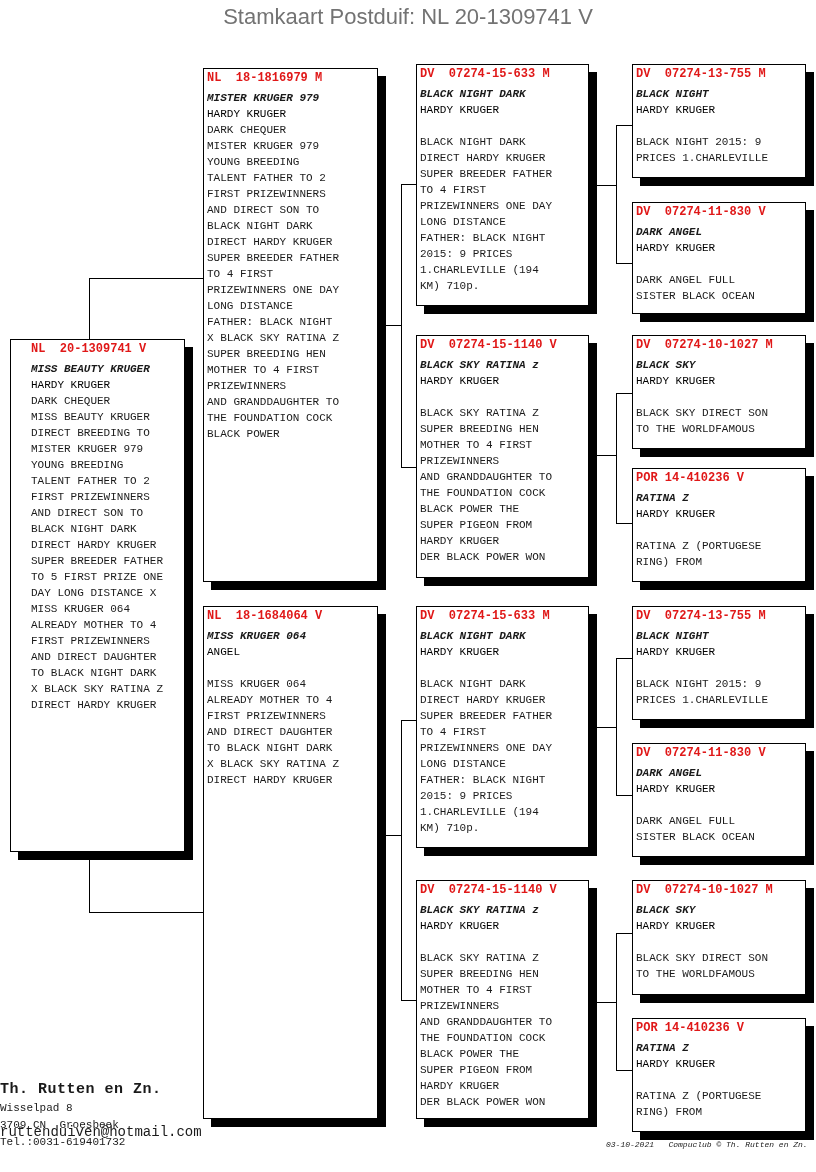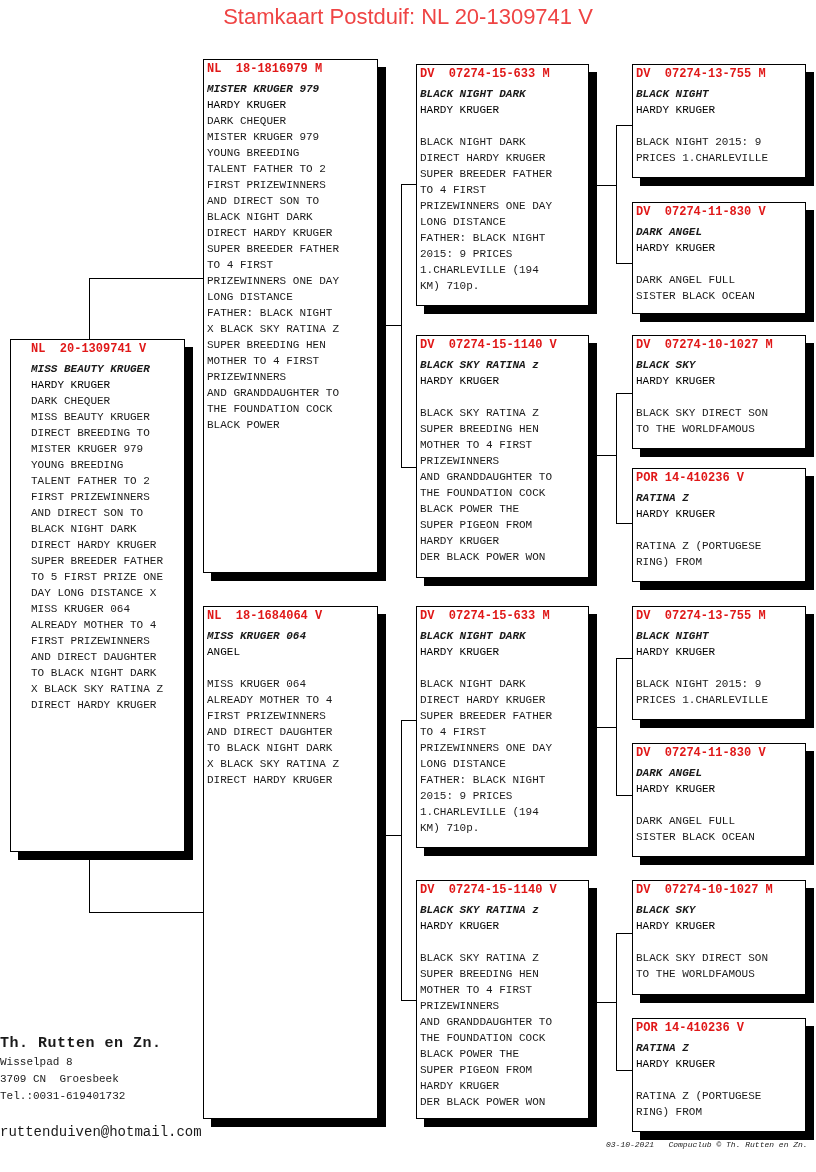--- a/index.html
+++ b/index.html
@@ -1,26 +1,26 @@
 <!DOCTYPE html>
 <html><head>
 <meta charset="utf-8">
 <style>
   html, body { margin:0; padding:0; background:#ffffff; }
   body { width:816px; height:1172px; position:relative; overflow:hidden; font-family:"Liberation Mono", "DejaVu Sans Mono", monospace; color:#1a1a1a; }
-  .title { position:absolute; left:0; top:4px; width:816px; text-align:center; font-family:"Liberation Sans", "DejaVu Sans", sans-serif; font-size:22px; color:#ef4444; }
+  .title { position:absolute; left:0; top:4px; width:816px; text-align:center; font-family:"Liberation Sans", "DejaVu Sans", sans-serif; font-size:22px; color:#737373; }
   .box { position:absolute; background:#fff; border:1px solid #000; box-shadow:8px 8px 0 #000; box-sizing:border-box; padding:2px 3px; font-size:11px; line-height:16px; overflow:hidden; }
   .ring { color:#e01818; font-weight:bold; font-size:12px; line-height:14px; margin-bottom:5px; white-space:pre; }
   .name { font-style:italic; font-weight:bold; white-space:pre; }
   .owner { font-weight:normal; white-space:pre; color:#000; }
   .line { white-space:pre; }
   .blank { height:16px; }
   .hl { position:absolute; height:1px; background:#000; }
   .vl { position:absolute; width:1px; background:#000; }
-  .breeder { position:absolute; left:0; top:1034px; font-size:11px; line-height:17px; }
+  .breeder { position:absolute; left:0; top:1080px; font-size:11px; line-height:17px; }
   .breeder-name { font-weight:bold; font-size:15px; line-height:20px; letter-spacing:0.5px; }
   .email { position:absolute; left:0; top:1124px; font-size:14px; }
   .footer { position:absolute; left:606px; top:1140px; font-size:8px; font-style:italic; white-space:pre; }
 </style>
 </head>
 <body>
 
 <div class="title">Stamkaart Postduif: NL  20-1309741 V</div>
 
 <div class="vl" style="left:89px; top:278px; height:61px;"></div>
@@ -76,21 +76,21 @@
     <div class="line">TO 5 FIRST PRIZE ONE</div>
     <div class="line">DAY LONG DISTANCE X</div>
     <div class="line">MISS KRUGER 064</div>
     <div class="line">ALREADY MOTHER TO 4</div>
     <div class="line">FIRST PRIZEWINNERS</div>
     <div class="line">AND DIRECT DAUGHTER</div>
     <div class="line">TO BLACK NIGHT DARK</div>
     <div class="line">X BLACK SKY RATINA Z</div>
     <div class="line">DIRECT HARDY KRUGER</div>
   </div>
-<div class="box" style="left:203px; top:59px; width:175px; height:514px;">
+<div class="box" style="left:203px; top:68px; width:175px; height:514px;">
     <div class="ring" style="color: rgb(224, 24, 24);">NL  18-1816979 M</div>
     <div class="name">MISTER KRUGER 979</div>
     <div class="owner">HARDY KRUGER</div>
     <div class="line">DARK CHEQUER</div>
     <div class="line">MISTER KRUGER 979</div>
     <div class="line">YOUNG BREEDING</div>
     <div class="line">TALENT FATHER TO 2</div>
     <div class="line">FIRST PRIZEWINNERS</div>
     <div class="line">AND DIRECT SON TO</div>
     <div class="line">BLACK NIGHT DARK</div>

